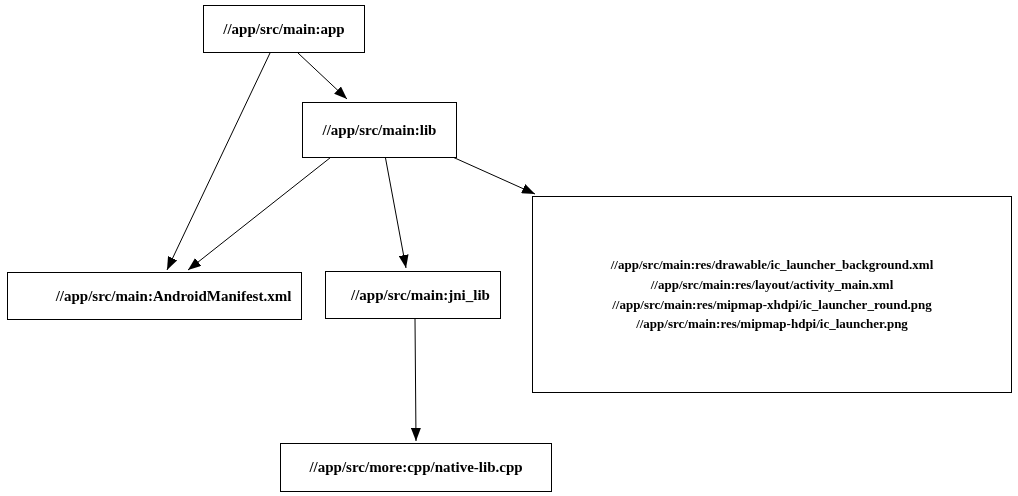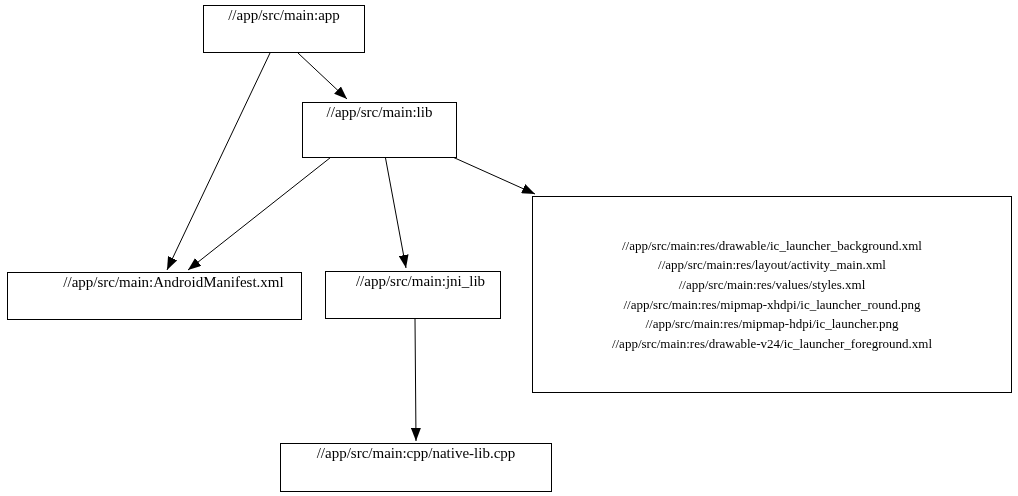--- a/index.html
+++ b/index.html
@@ -23,25 +23,27 @@
     width: 1018px;
     height: 496px;
     pointer-events: none;
   }
   .node {
     position: absolute;
     box-sizing: border-box;
     border: 1px solid #000000;
     background: #ffffff;
     display: flex;
+    align-items: center;
     justify-content: center;
     text-align: center;
     font-size: 15px;
     line-height: 19px;
     white-space: nowrap;
+    font-weight: bold;
   }
   .node.multiline {
     flex-direction: column;
     font-size: 13px;
     line-height: 19.6px;
   }
   .node .res-line {
     display: block;
   }
 </style>
@@ -76,23 +78,21 @@
     <span>//app/src/main:AndroidManifest.xml</span>
   </div>
 
   <div class="node" style="left:325px; top:271px; width:176px; height:48px;padding-left:15px;">
     <span>//app/src/main:jni_lib</span>
   </div>
 
   <div class="node multiline" style="left:532px; top:196px; width:480px; height:197px;">
     <span class="res-line">//app/src/main:res/drawable/ic_launcher_background.xml</span>
     <span class="res-line">//app/src/main:res/layout/activity_main.xml</span>
-    <span class="res-line">//app/src/main:res/values/styles.xml</span>
     <span class="res-line">//app/src/main:res/mipmap-xhdpi/ic_launcher_round.png</span>
     <span class="res-line">//app/src/main:res/mipmap-hdpi/ic_launcher.png</span>
-    <span class="res-line">//app/src/main:res/drawable-v24/ic_launcher_foreground.xml</span>
   </div>
 
   <div class="node" style="left:280px; top:443px; width:272px; height:49px;">
-    <span>//app/src/main:cpp/native-lib.cpp</span>
+    <span>//app/src/more:cpp/native-lib.cpp</span>
   </div>
 
 </div>
 
 </body></html>

